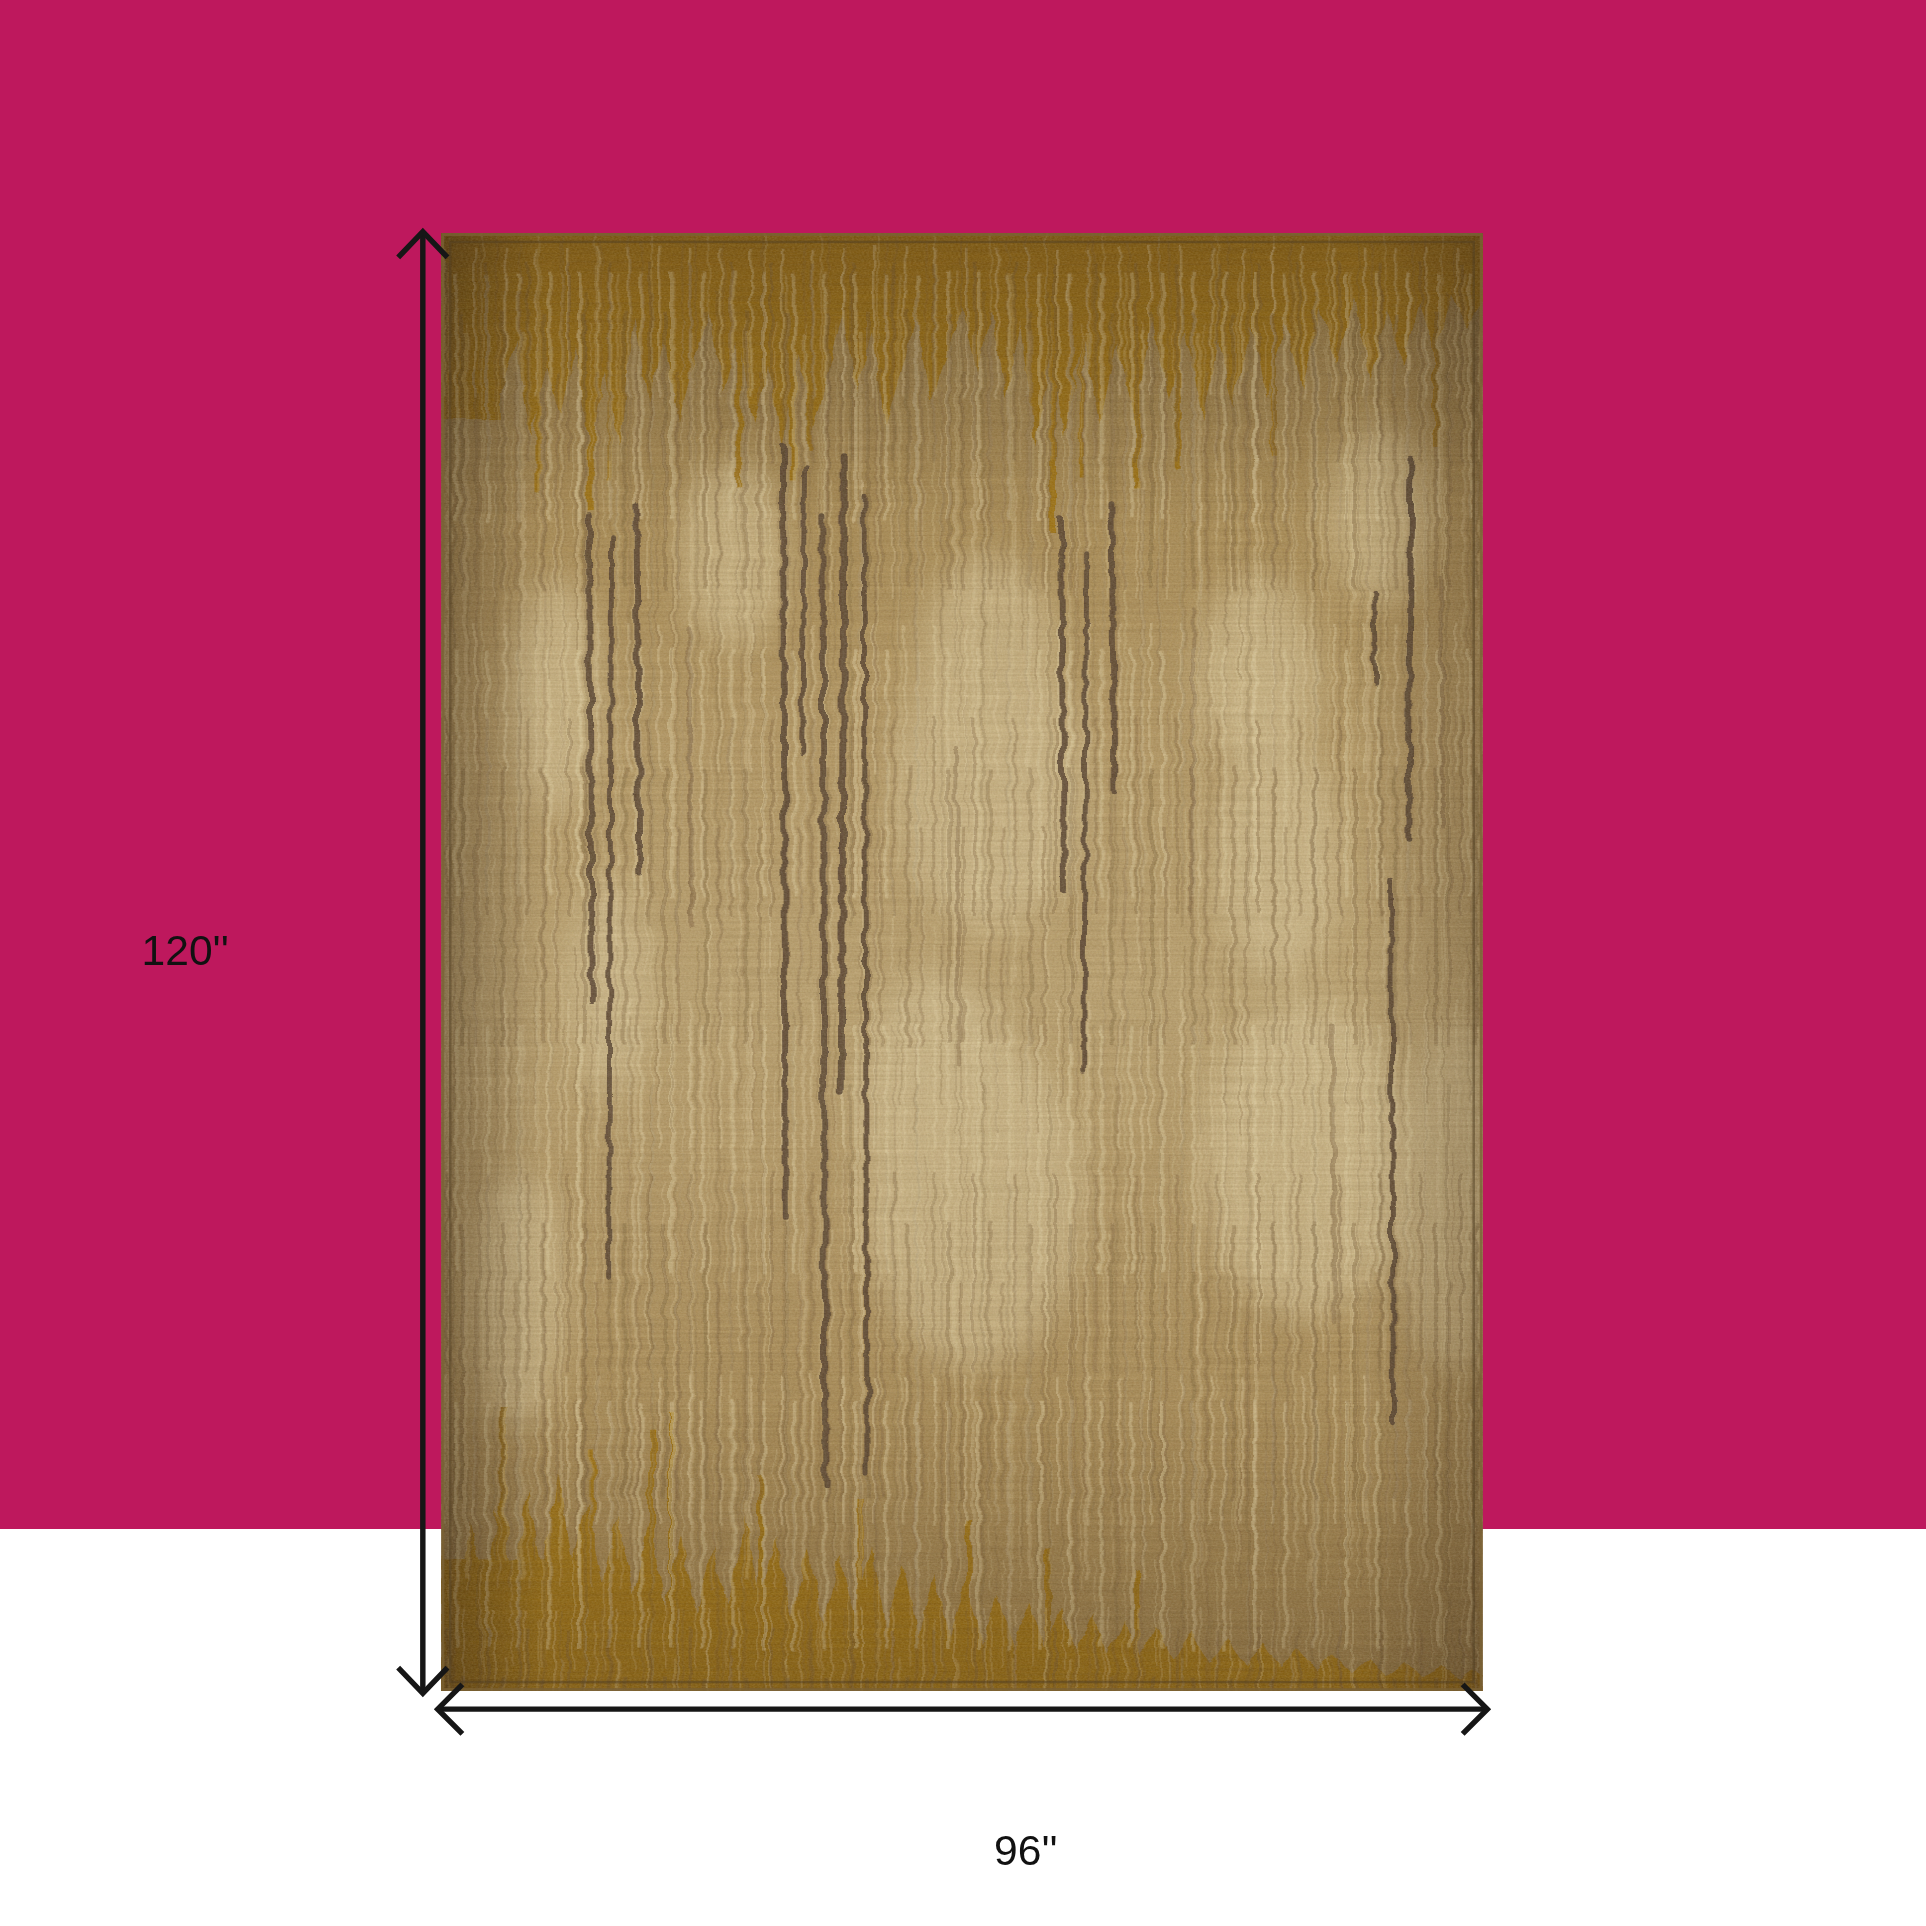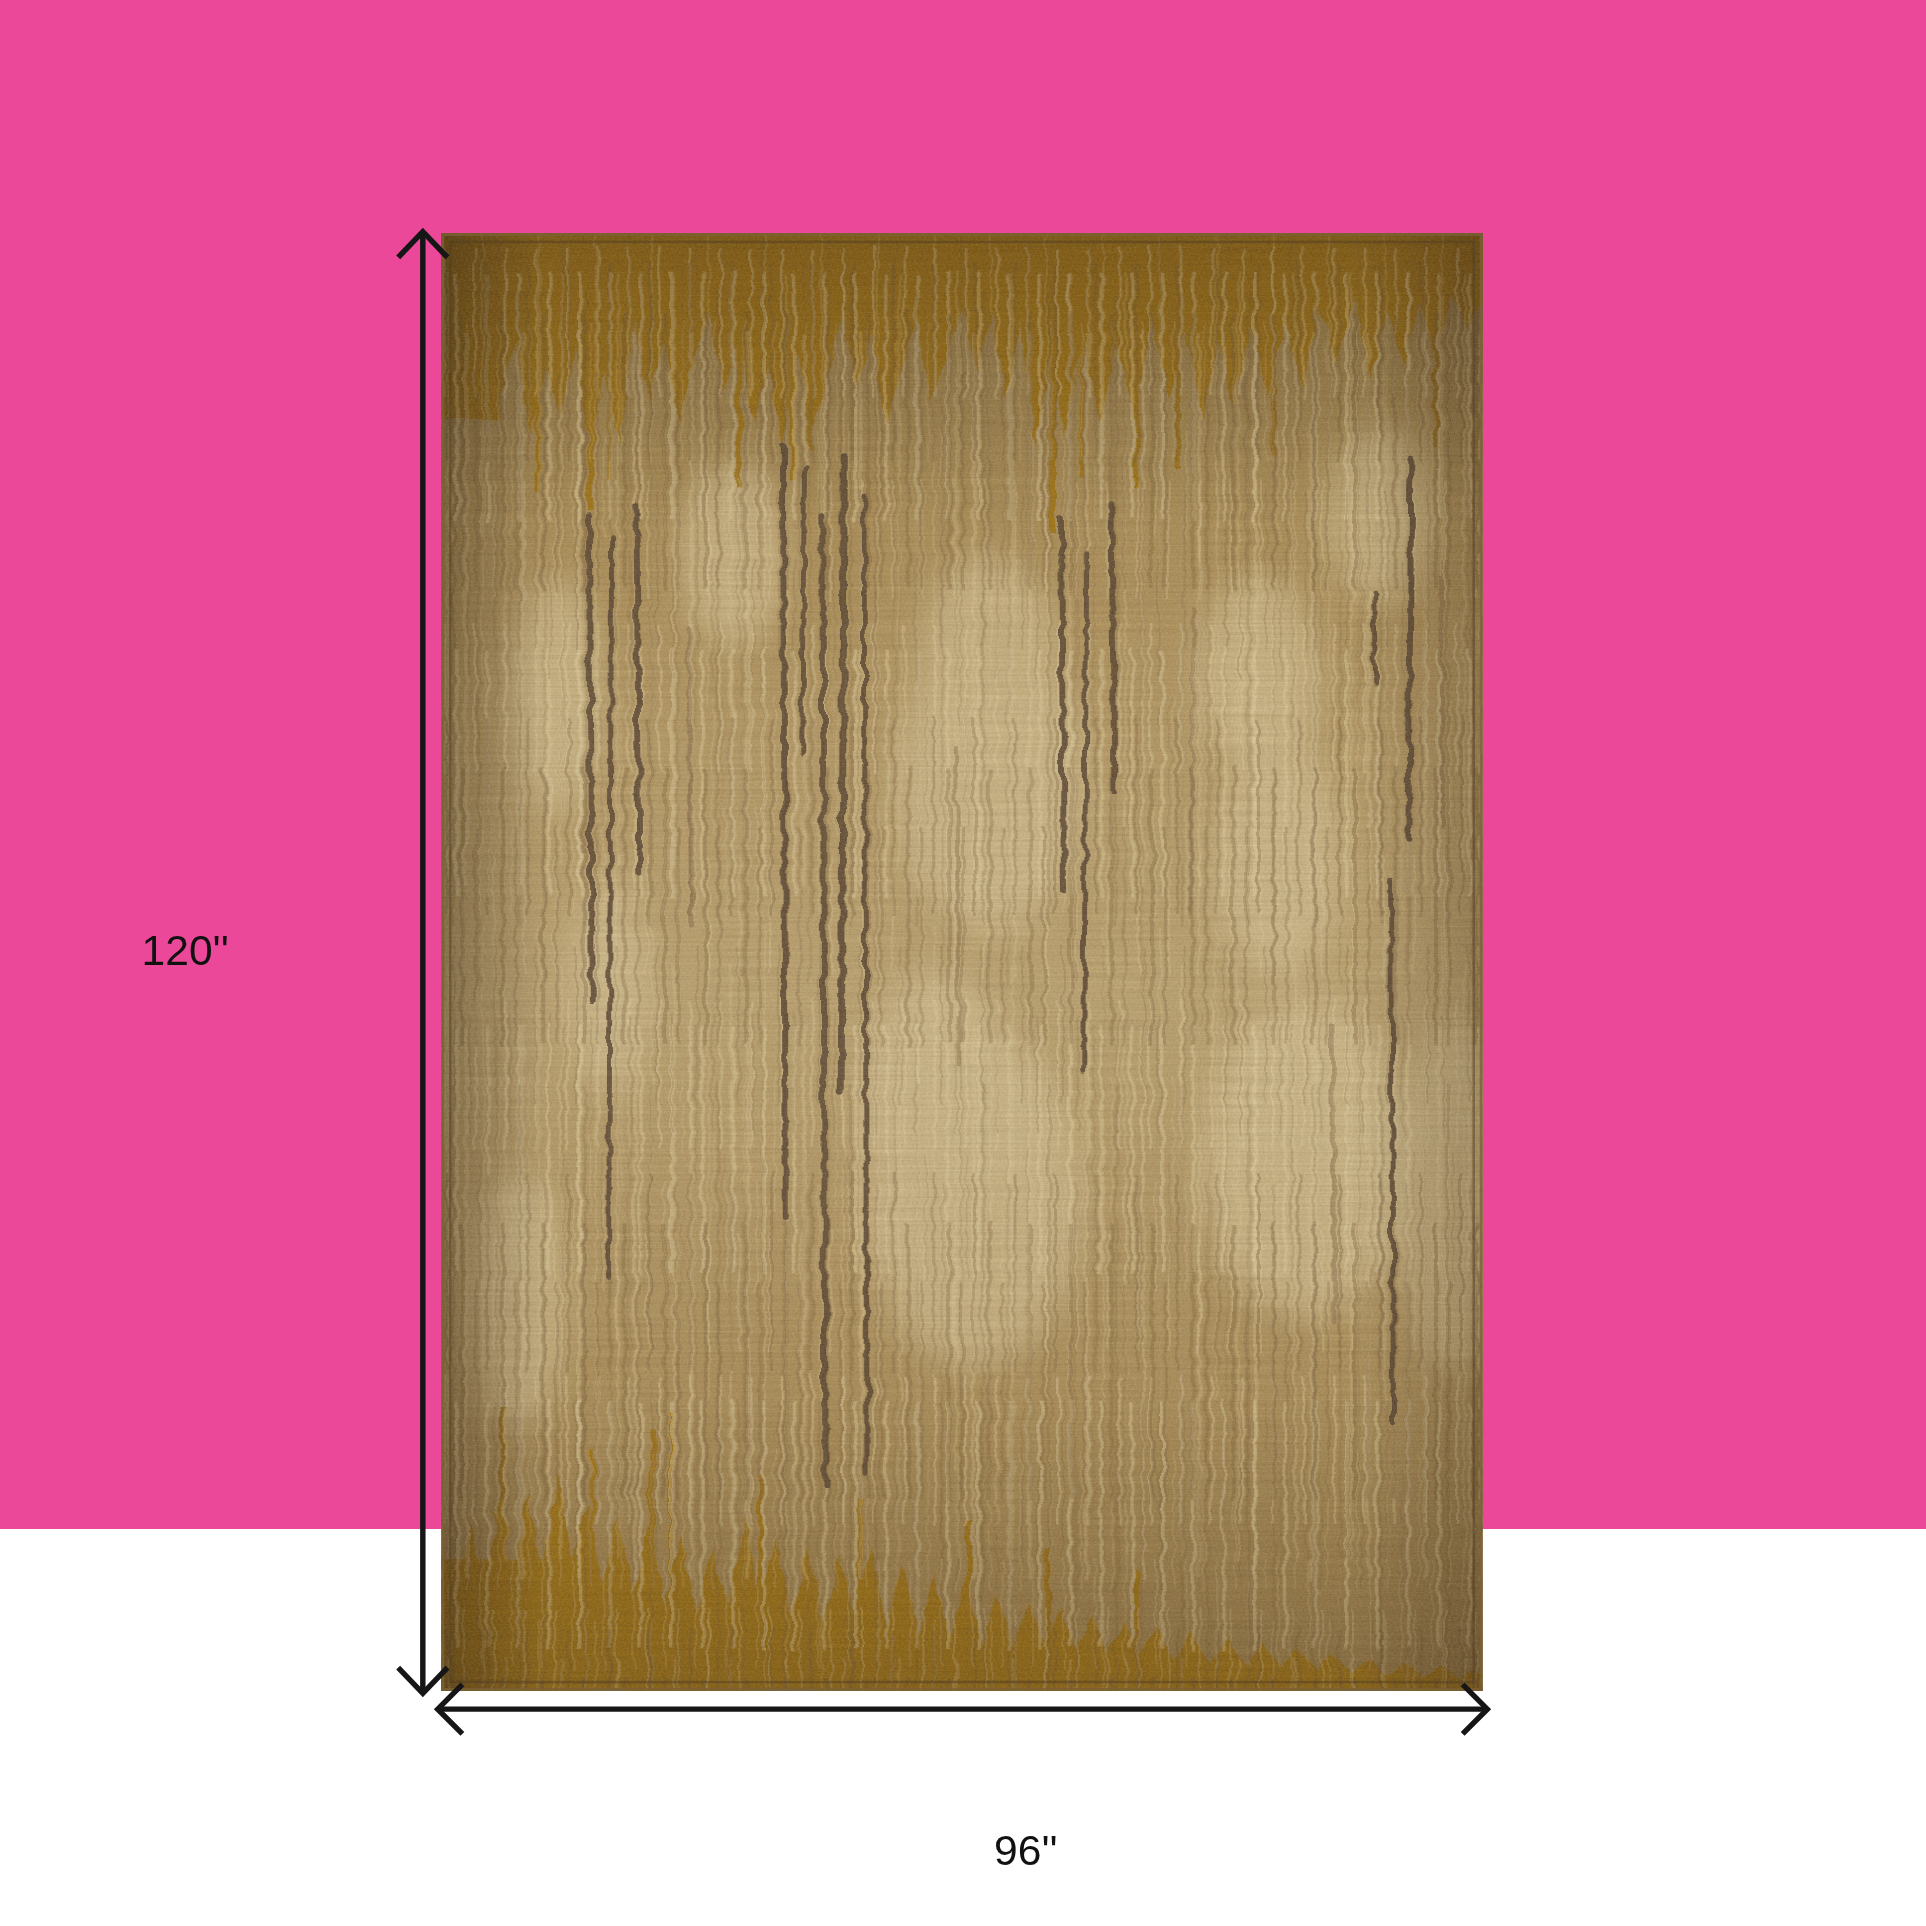--- a/index.html
+++ b/index.html
@@ -1,17 +1,17 @@
 <!DOCTYPE html>
 <html><head>
 <meta charset="utf-8">
 <style>
   html,body{margin:0;padding:0;background:#ffffff;}
   body{width:1927px;height:1927px;overflow:hidden;font-family:"Liberation Sans",sans-serif;}
-  .stage{position:relative;width:1927px;height:1529px;background:#ec4899;}
+  .stage{position:relative;width:1927px;height:1529px;background:#be185d;}
   .rug-wrap{position:absolute;left:441px;top:233px;width:1042px;height:1458px;}
   .overlay{position:absolute;left:0;top:0;width:1927px;height:1927px;pointer-events:none;}
   svg text{font-family:"Liberation Sans",sans-serif;}
 </style>
 </head>
 <body>
 
 <div class="stage">
 
   <div class="rug-wrap">

